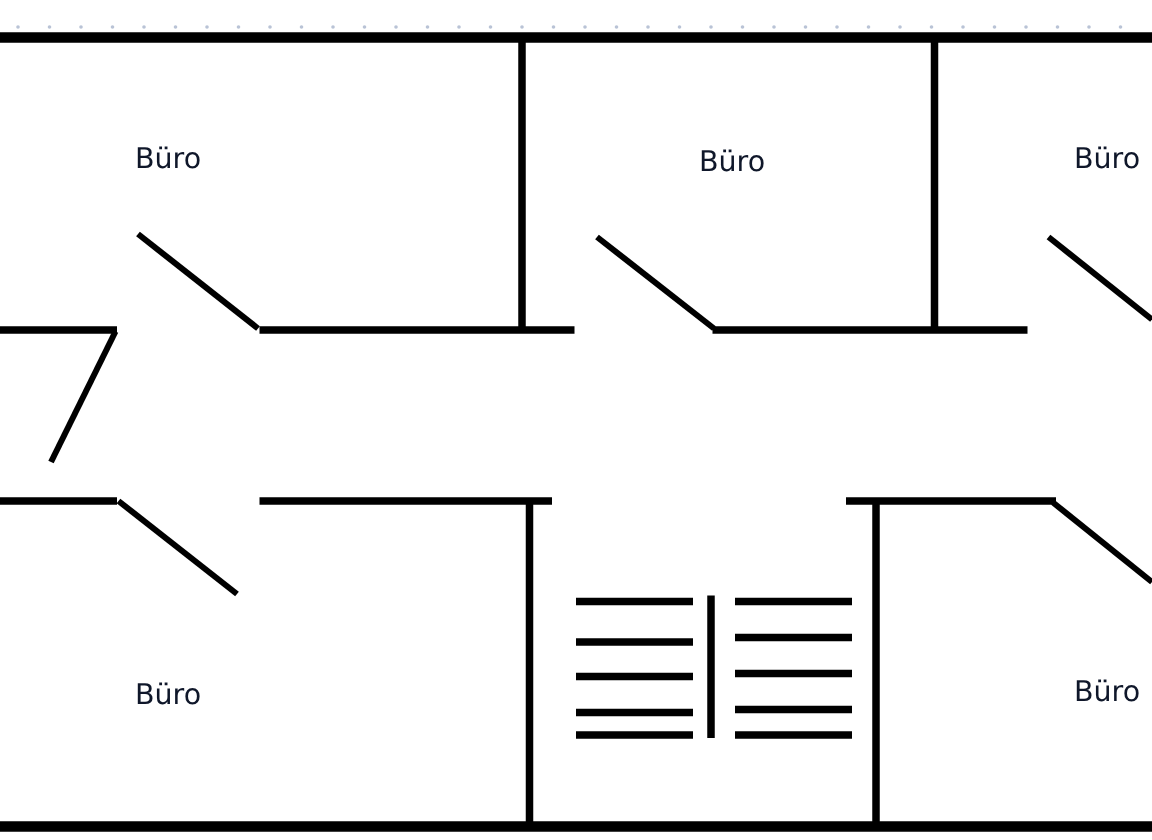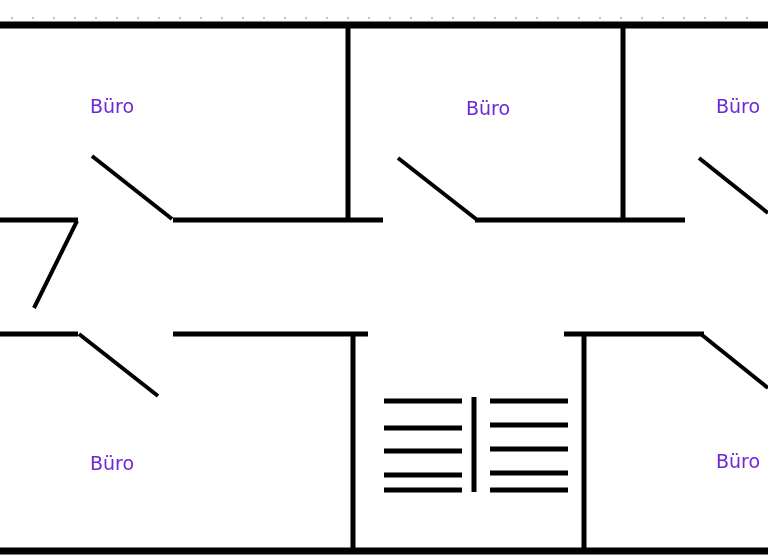--- a/index.html
+++ b/index.html
@@ -1,18 +1,18 @@
 <!DOCTYPE html>
 <html><head>
 <meta charset="utf-8">
 <style>
   html, body { margin: 0; padding: 0; background: #ffffff; }
   body { width: 768px; height: 560px; overflow: hidden; position: relative; }
   #canvas { position: absolute; left: 0; top: 0; width: 768px; height: 560px; }
-  .lbl { position: absolute; font-family: "DejaVu Sans", sans-serif; font-size: 19px; color: #6d28d9; white-space: nowrap; }
+  .lbl { position: absolute; font-family: "DejaVu Sans", sans-serif; font-size: 19px; color: #0f172a; white-space: nowrap; }
 </style>
 </head>
 <body>
 
 <svg id="canvas" viewBox="0 0 768 560" xmlns="http://www.w3.org/2000/svg">
 
   <g fill="#b9c3d6">
     <circle cx="12" cy="18" r="1.2"></circle>
       <circle cx="33" cy="18" r="1.2"></circle>
       <circle cx="54" cy="18" r="1.2"></circle>

